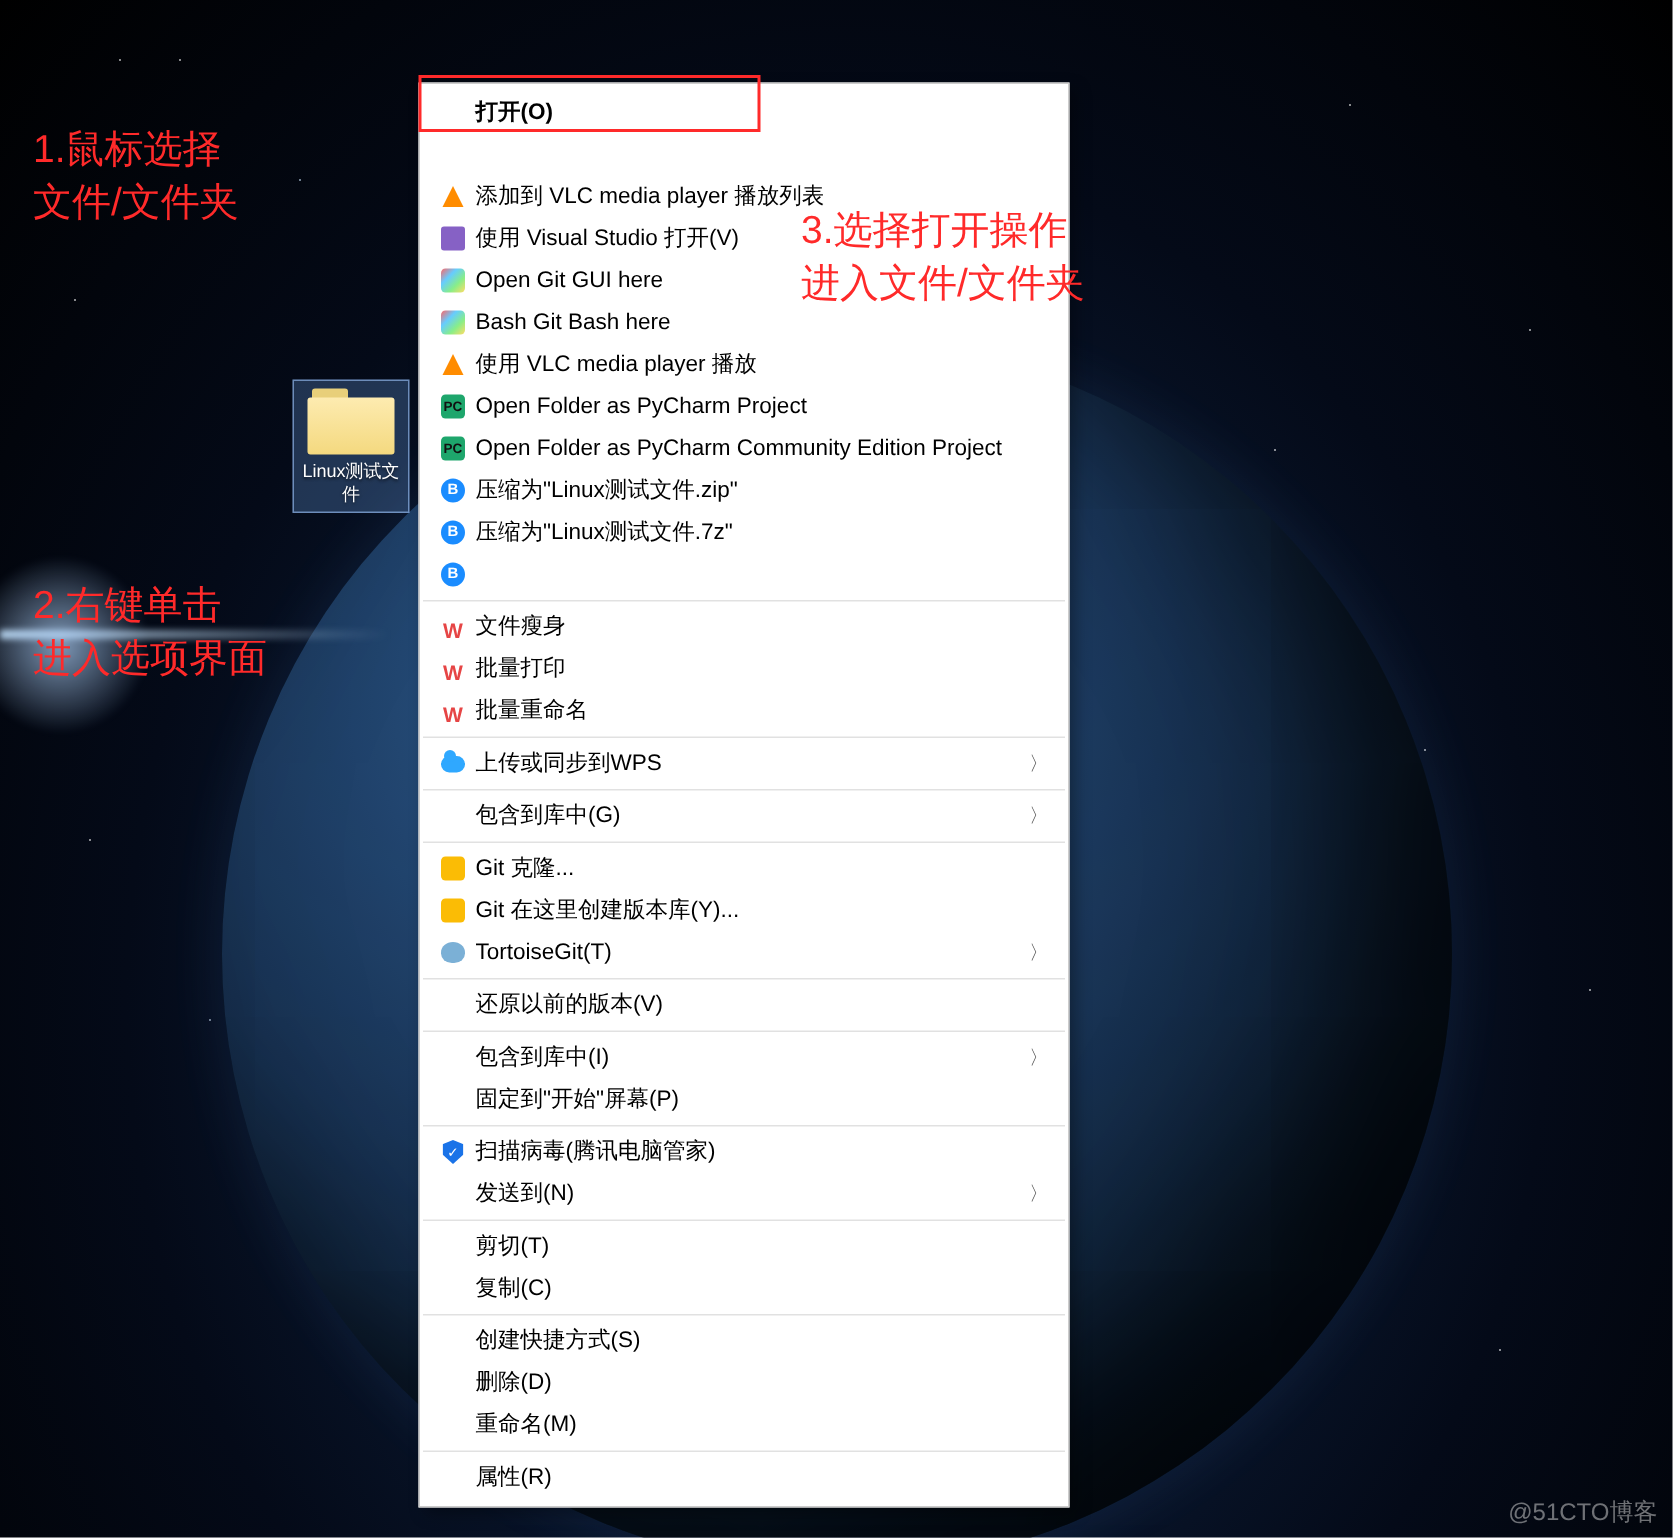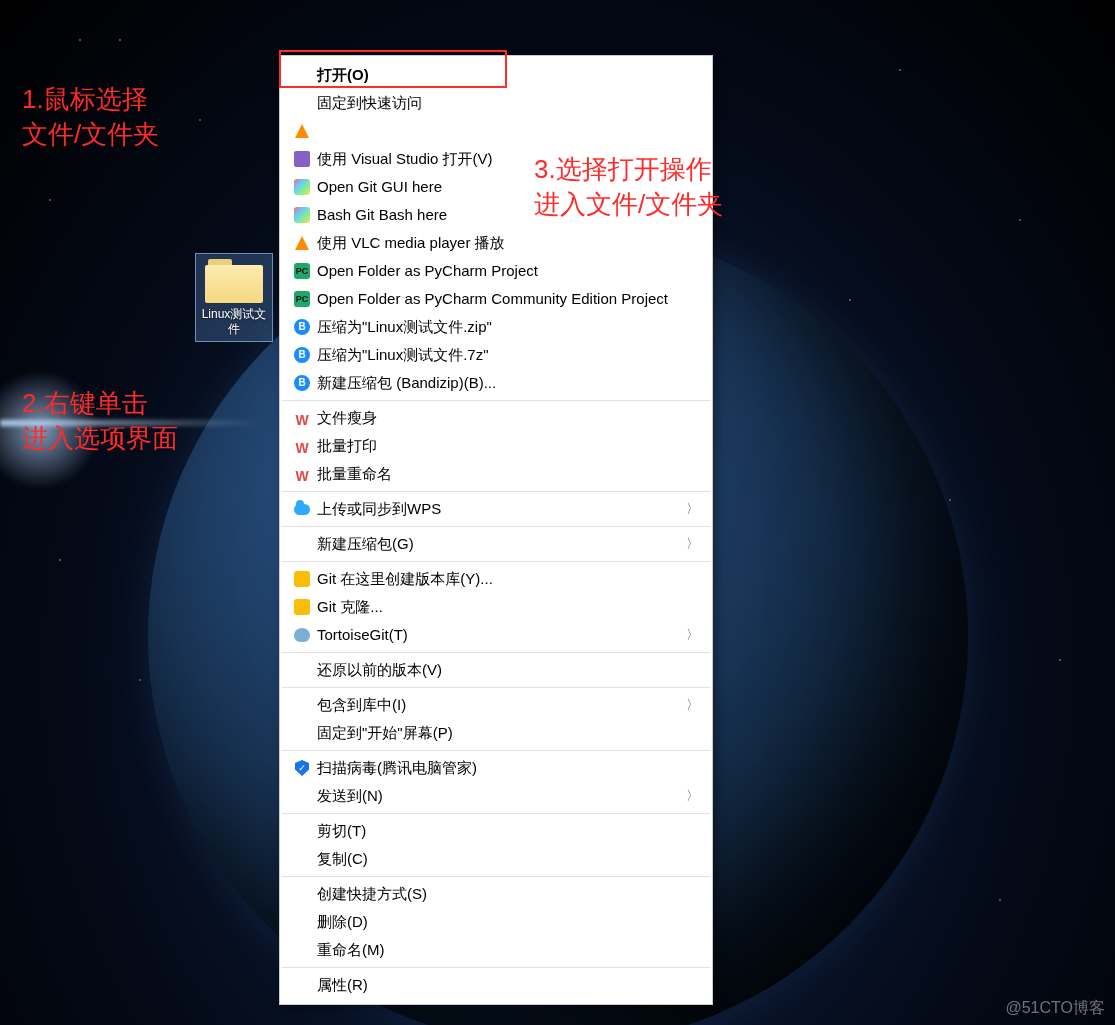--- a/index.html
+++ b/index.html
@@ -163,21 +163,21 @@
       position: absolute;
       color: #ff2a2a;
       font-size: 26px;
       font-weight: 400;
       line-height: 1.35;
       white-space: pre;
       font-family: 'Microsoft YaHei','SimSun',sans-serif;
     }
     .annot.a1 { left: 22px; top: 82px; }
     .annot.a2 { left: 22px; top: 386px; }
-    .annot.a3 { left: 534px; top: 152px; }
+    .annot.a3 { left: 534px; top: 136px; }
     .red-box {
       position: absolute;
       left: 279px;
       top: 50px;
       width: 228px;
       height: 38px;
       border: 2.5px solid #ff2a2a;
       pointer-events: none;
     }
     .watermark {
@@ -200,26 +200,26 @@
   <div class="label">Linux测试文件</div>
 </div>
 
 <div class="context-menu" id="context-menu">
     <div class="menu-item bold">
       <span class="icon-slot"></span>
       <span class="txt">打开(O)</span>
     </div>
     <div class="menu-item">
       <span class="icon-slot"></span>
-      <span class="txt">固定到快速访问</span>
     </div>
     <div class="menu-item">
       <span class="icon-slot">
         <span class="ic ic-vlc"></span>
       </span>
+      <span class="txt">添加到 VLC media player 播放列表</span>
     </div>
     <div class="menu-item">
       <span class="icon-slot">
         <span class="ic ic-vs"></span>
       </span>
       <span class="txt">使用 Visual Studio 打开(V)</span>
     </div>
     <div class="menu-item">
       <span class="icon-slot">
         <span class="ic ic-git"></span>
@@ -259,21 +259,20 @@
     <div class="menu-item">
       <span class="icon-slot">
         <span class="ic ic-bz">B</span>
       </span>
       <span class="txt">压缩为"Linux测试文件.7z"</span>
     </div>
     <div class="menu-item">
       <span class="icon-slot">
         <span class="ic ic-bz">B</span>
       </span>
-      <span class="txt">新建压缩包 (Bandizip)(B)...</span>
     </div>
     <div class="menu-sep"></div>
     <div class="menu-item">
       <span class="icon-slot">
         <span class="ic ic-wps">W</span>
       </span>
       <span class="txt">文件瘦身</span>
     </div>
     <div class="menu-item">
       <span class="icon-slot">
@@ -291,35 +290,35 @@
     <div class="menu-item">
       <span class="icon-slot">
         <span class="ic ic-cloud"></span>
       </span>
       <span class="txt">上传或同步到WPS</span>
       <span class="chevron">〉</span>
     </div>
     <div class="menu-sep"></div>
     <div class="menu-item">
       <span class="icon-slot"></span>
-      <span class="txt">新建压缩包(G)</span>
+      <span class="txt">包含到库中(G)</span>
       <span class="chevron">〉</span>
     </div>
     <div class="menu-sep"></div>
     <div class="menu-item">
       <span class="icon-slot">
         <span class="ic ic-gitc"></span>
       </span>
+      <span class="txt">Git 克隆...</span>
+    </div>
+    <div class="menu-item">
+      <span class="icon-slot">
+        <span class="ic ic-gitc"></span>
+      </span>
       <span class="txt">Git 在这里创建版本库(Y)...</span>
-    </div>
-    <div class="menu-item">
-      <span class="icon-slot">
-        <span class="ic ic-gitc"></span>
-      </span>
-      <span class="txt">Git 克隆...</span>
     </div>
     <div class="menu-item">
       <span class="icon-slot">
         <span class="ic ic-tort"></span>
       </span>
       <span class="txt">TortoiseGit(T)</span>
       <span class="chevron">〉</span>
     </div>
     <div class="menu-sep"></div>
     <div class="menu-item">

